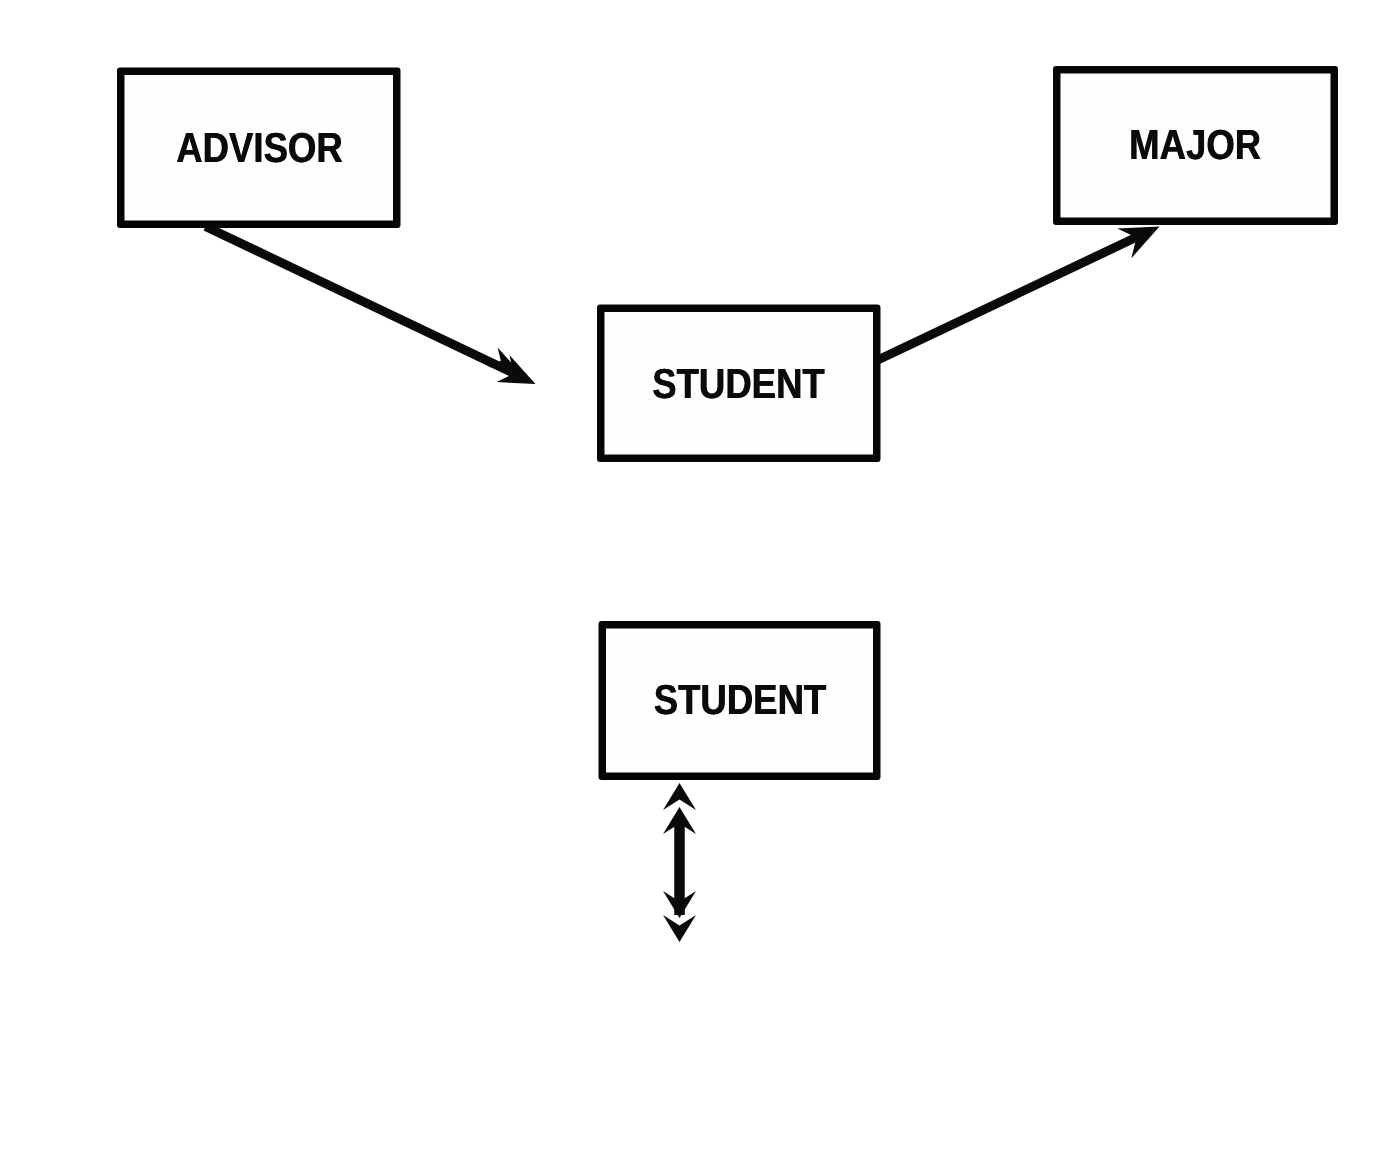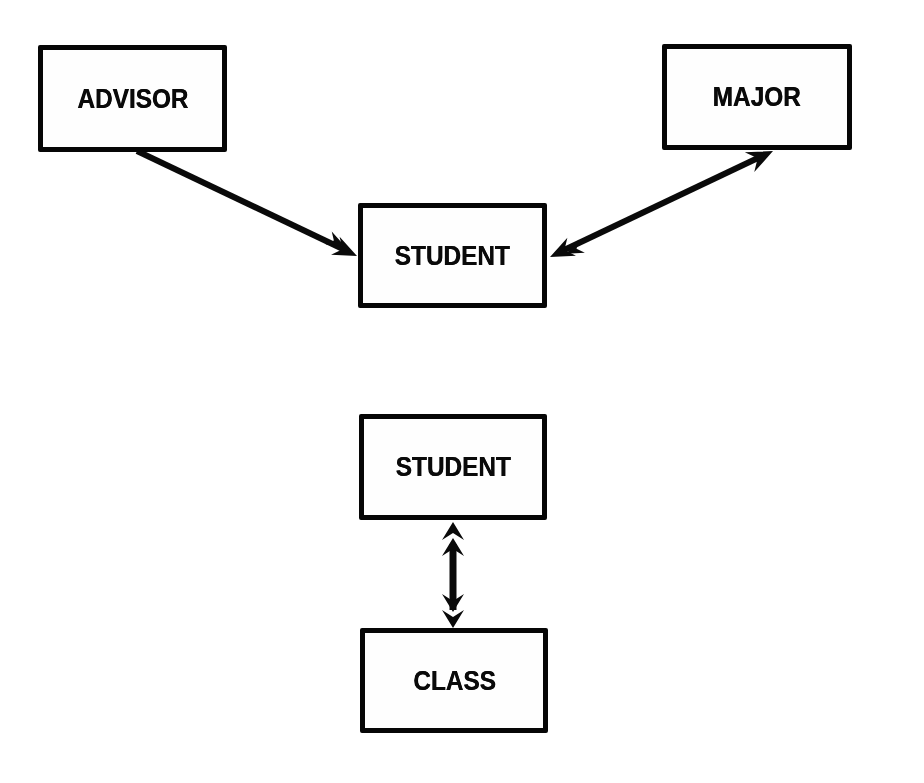--- a/index.html
+++ b/index.html
@@ -24,20 +24,21 @@
   }
   .entity {
     position: absolute;
     box-sizing: border-box;
     border: 5px solid #060606;
     border-radius: 2px;
     background: #fefefe;
     display: flex;
     align-items: center;
     justify-content: center;
+    margin-left: 40px;
   }
   .entity .entity-label {
     font-size: 28px;
     font-weight: 700;
     color: #0a0a0a;
     letter-spacing: 0px;
     transform: scaleX(0.87);
     text-shadow: 0.5px 0 0 #0a0a0a;
     white-space: nowrap;
   }
@@ -94,17 +95,14 @@
   </div>
 
   <div class="entity" id="box-student-top">
     <span class="entity-label">STUDENT</span>
   </div>
 
   <div class="entity" id="box-student-bottom">
     <span class="entity-label">STUDENT</span>
   </div>
 
-  <div class="entity" id="box-class">
-    <span class="entity-label">CLASS</span>
-  </div>
 
 </div>
 
 </body></html>

